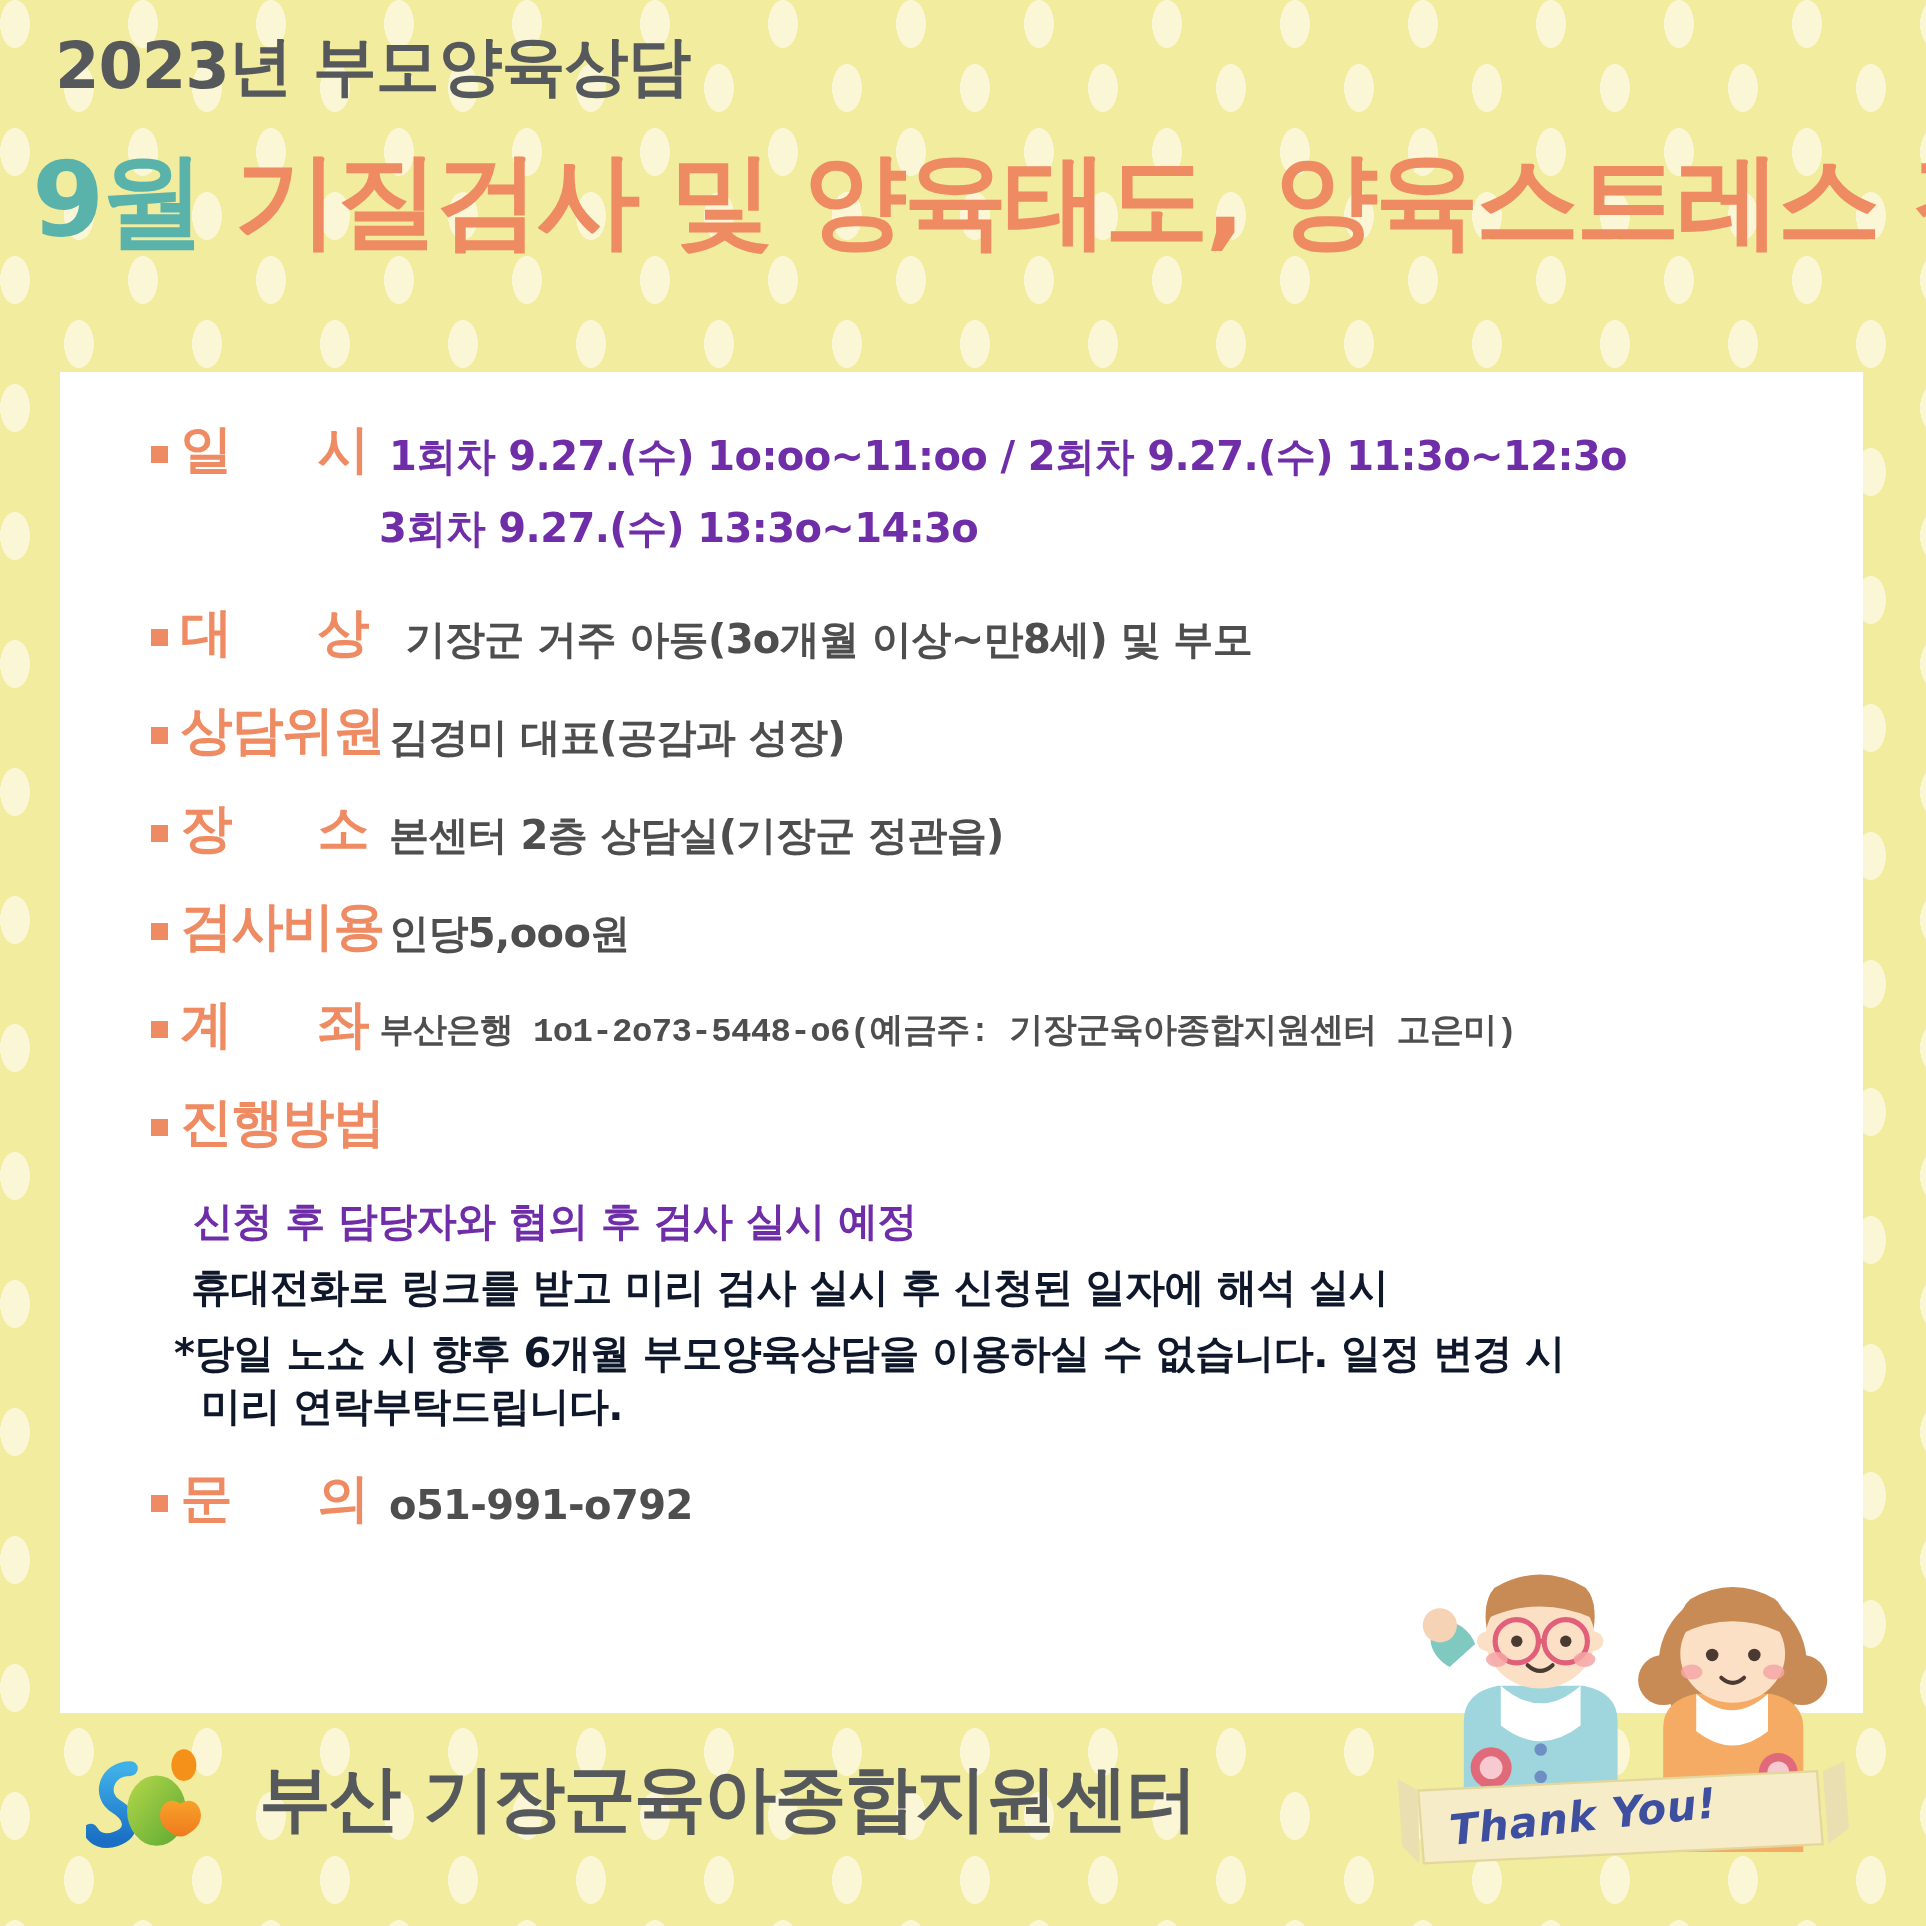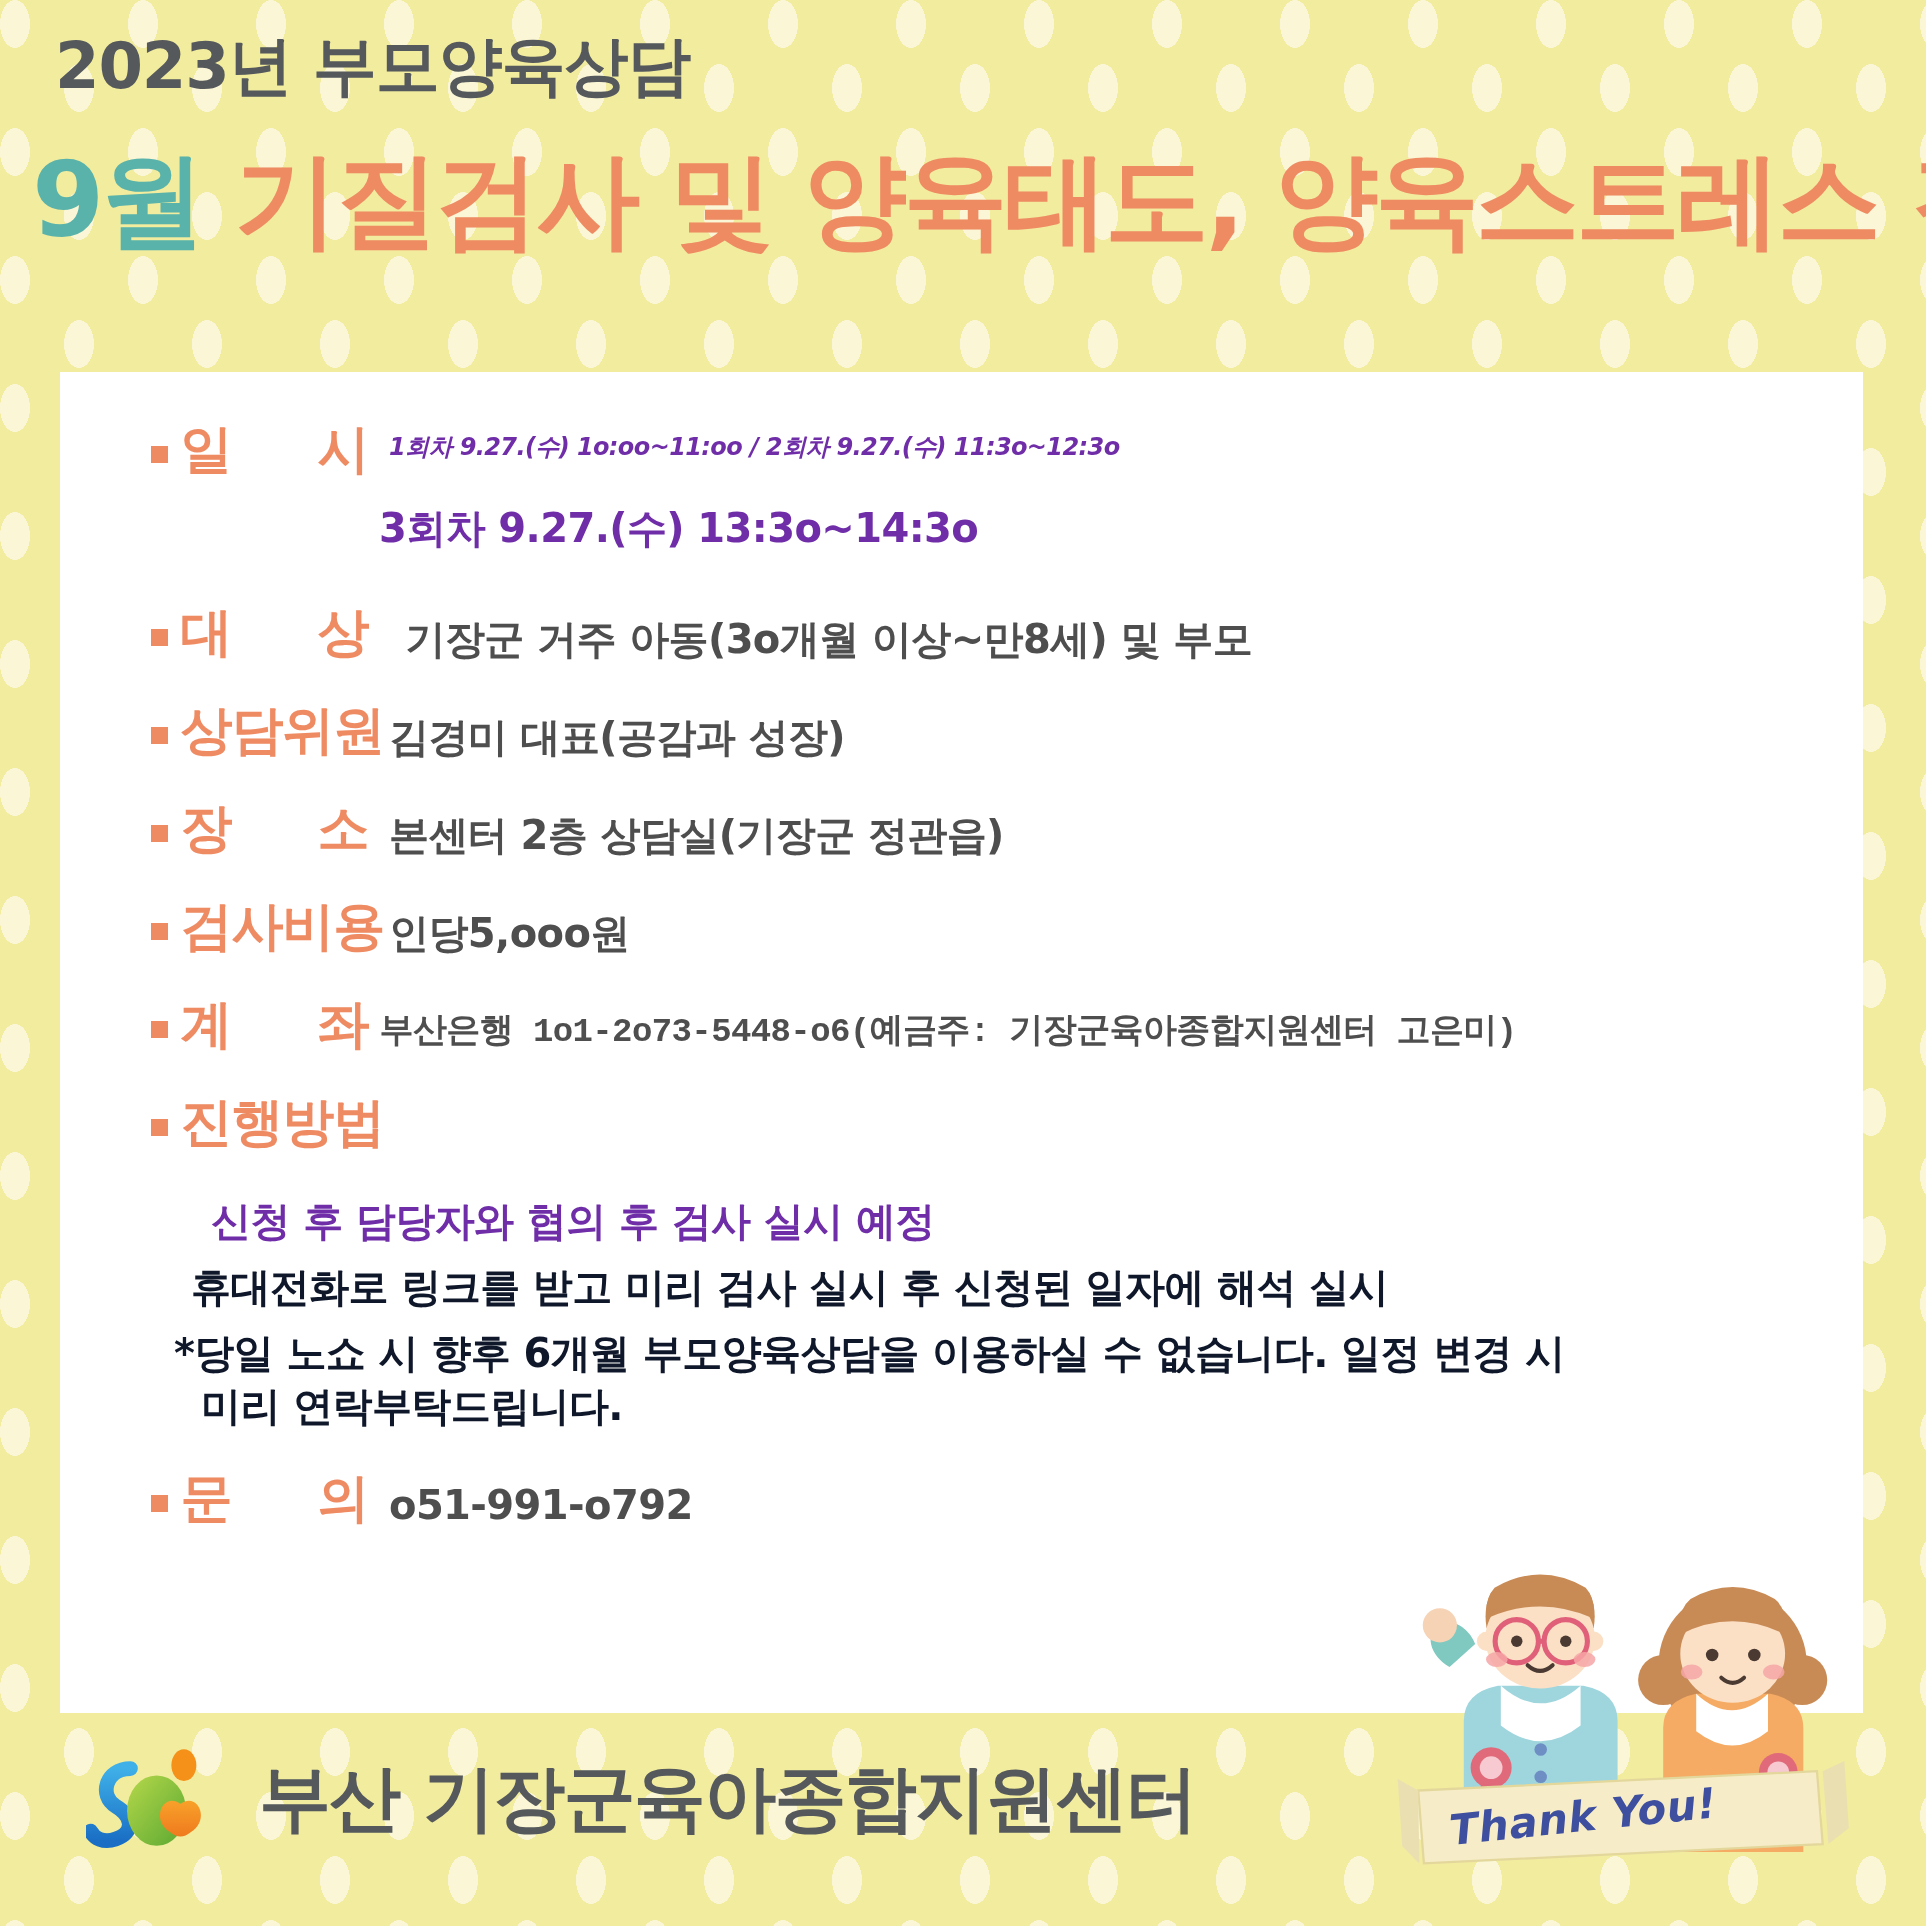--- a/index.html
+++ b/index.html
@@ -62,21 +62,21 @@
   .label.sp2{ width:188px; display:inline-flex; justify-content:space-between; }
   .label.sp2 span{ display:inline-block; }
   .label.w4{ width:188px; }
 
   .value{
     color:#4e4e4e; font-weight:700;
     font-size:40px; line-height:1.08;
     letter-spacing:-0.6px; margin-top:12.5px;
   }
   .value.purple{ color:#6f2da8; font-weight:900; }
-  .value.small{ font-size:24px;font-style:italic; }
+  .value.small{ font-size:40px; }
   .value.tiny{ font-size:34px; }
 
   .sub{
     position:absolute;
     color:#0f172a; font-weight:700;
     font-size:40px; line-height:1.08;
     letter-spacing:-0.6px; white-space:nowrap;
   }
   .sub.purple{ color:#6f2da8; font-weight:900; }
 
@@ -164,21 +164,21 @@
         <span>좌</span>
       </span>
       <span class="value tiny" style="margin-left:11px; margin-top:17px;font-family:Liberation Mono, monospace;">부산은행 1o1-2o73-5448-o6(예금주: 기장군육아종합지원센터 고은미)</span>
     </div>
 
     <div class="row" style="left:91px; top:723px;">
       <span class="bullet"></span>
       <span class="label w4">진행방법</span>
     </div>
 
-    <div class="sub purple" style="left:151px; top:828px;">신청 후 담당자와 협의 후 검사 실시 예정</div>
+    <div class="sub purple" style="left:133px; top:828px;">신청 후 담당자와 협의 후 검사 실시 예정</div>
     <div class="sub" style="left:131px; top:894px;">휴대전화로 링크를 받고 미리 검사 실시 후 신청된 일자에 해석 실시</div>
     <div class="sub" style="left:114px; top:960px;">*당일 노쇼 시 향후 6개월 부모양육상담을 이용하실 수 없습니다. 일정 변경 시</div>
     <div class="sub" style="left:141px; top:1013px;">미리 연락부탁드립니다.</div>
 
     <div class="row" style="left:91px; top:1099px;">
       <span class="bullet"></span>
       <span class="label sp2">
         <span>문</span>
         <span>의</span>
       </span>

